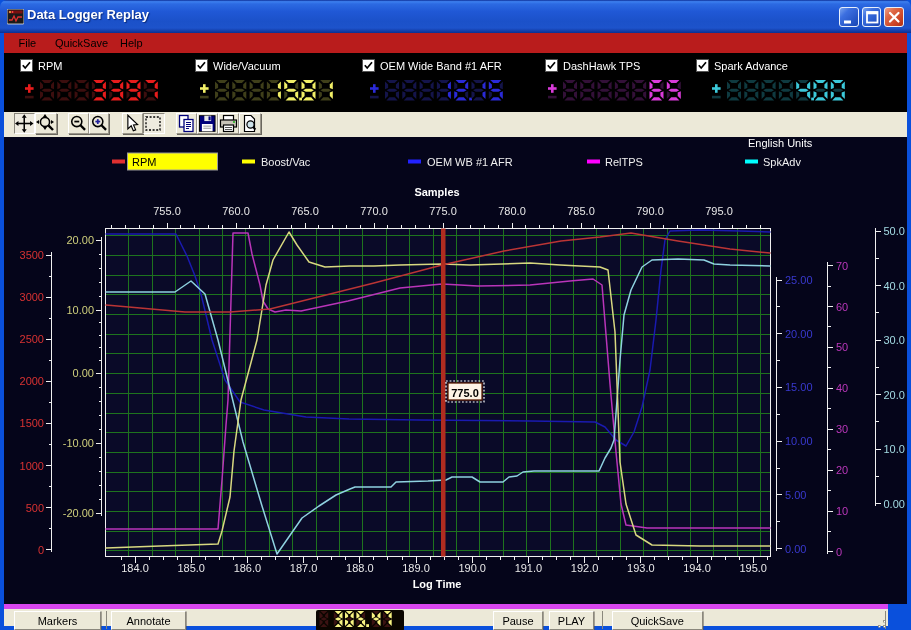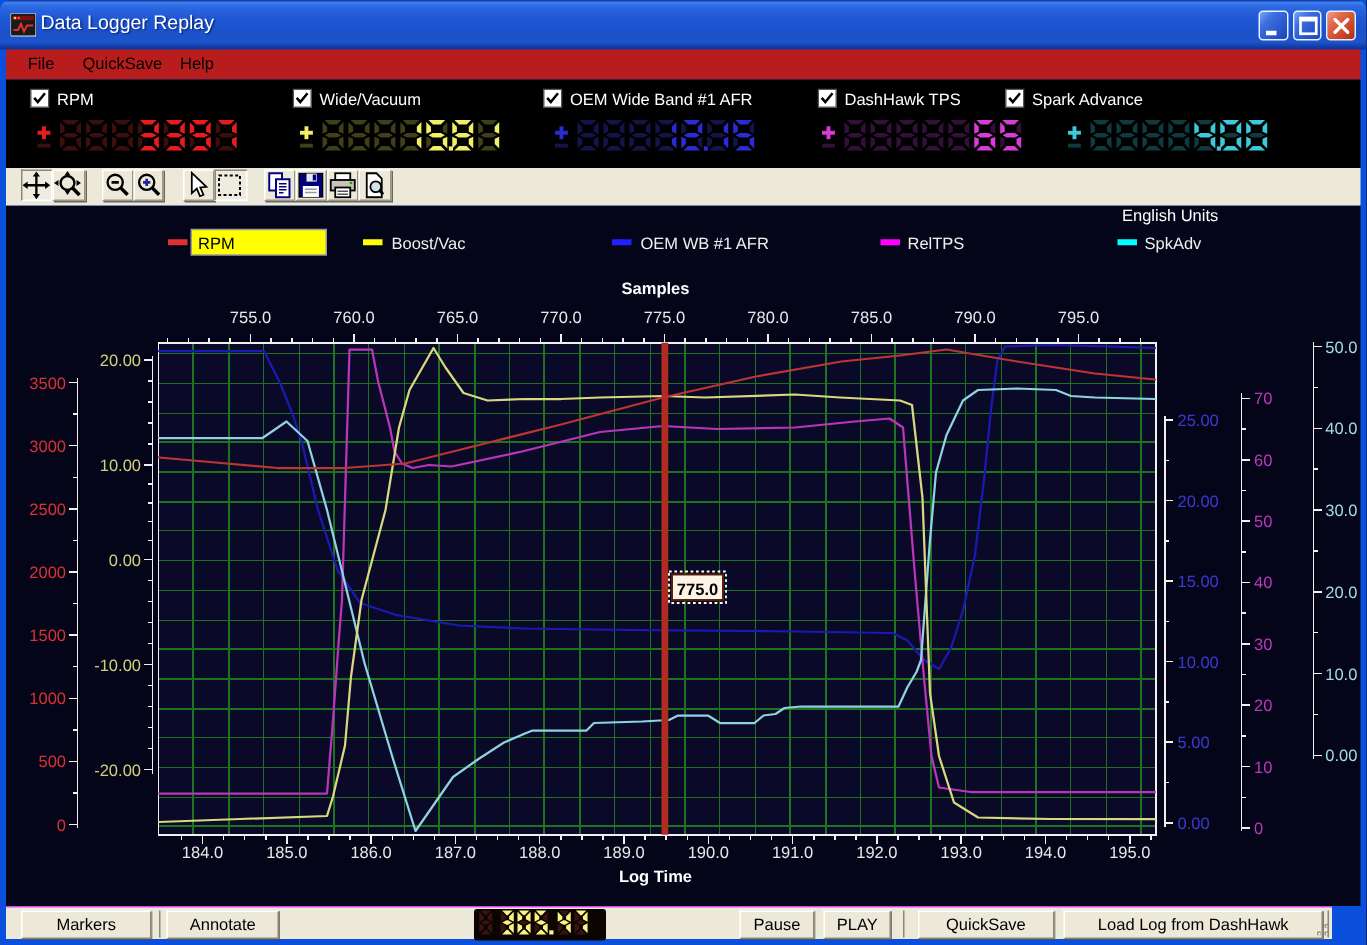--- a/index.html
+++ b/index.html
@@ -1,31 +1,31 @@
 <!DOCTYPE html>
 <html><head><meta charset="utf-8"><style>
 *{margin:0;padding:0;box-sizing:border-box}
 html,body{width:911px;height:630px;overflow:hidden}
 body{position:relative;background:#0a50dc;font-family:"Liberation Sans",sans-serif;font-size:11px}
 #title{position:absolute;left:0;top:0;width:911px;height:33px;border-radius:7px 7px 0 0;
  background:linear-gradient(180deg,#0c2d96 0%,#3d80f0 5%,#2c6ae2 12%,#2058d6 35%,#1b51c9 65%,#1d53cb 85%,#0c2f92 100%);}
-#title .txt{position:absolute;left:27px;top:7px;color:#fff;font-size:13px;font-weight:normal;text-shadow:1px 1px 1px #0a2a7a}
+#title .txt{position:absolute;left:27px;top:7px;color:#fff;font-size:13px;font-weight:bold;text-shadow:1px 1px 1px #0a2a7a}
 .wbtn{position:absolute;top:7px;width:19.5px;height:19.5px;border:1px solid #e8f0fc;border-radius:3px}
 #menubar{position:absolute;left:4px;top:33px;width:903px;height:20px;background:#b91c1c;color:#000}
 #menubar span{position:absolute;top:4px}
 #panel{position:absolute;left:4px;top:53px;width:903px;height:59px;background:#000}
 .cb{position:absolute;top:6px;color:#fff}
 .cb svg{vertical-align:-2px}
 .cb span{margin-left:5px}
 #toolbar{position:absolute;left:4px;top:112px;width:903px;height:25px;background:#ece9d8}
 .tbtn{position:absolute;top:0.5px;height:21.5px;background:#ece9d8;border:1px solid;border-color:#fff #9a968a #9a968a #fff;box-shadow:1px 1px 0 #6a675e;display:flex;align-items:center;justify-content:center}
 .tbtn.pressed{border-color:#8a877c #fff #fff #8a877c;box-shadow:none;background:#eeebdf}
 .pathbox{position:absolute;left:296px;top:2.5px;width:395px;height:19px;background:#e7e4d7;border:1px solid;border-color:#9a968a #fff #fff #9a968a;color:#6e6e64;padding:3px 0 0 4px;white-space:nowrap;overflow:hidden}
 #chartpanel{position:absolute;left:4px;top:137px;width:903px;height:467px;background:#05051a}
-#status{position:absolute;left:4px;top:604px;width:884px;height:21.5px;background:#ece9d8;border-top:1px solid #d946ef}
+#status{position:absolute;left:4px;top:604px;width:884px;height:21.5px;background:#ece9d8;border-top:5px solid #d946ef}
 .sbtn{position:absolute;top:1.5px;height:19px;background:#ece9d8;border:1px solid;border-color:#fff #8a877c #8a877c #fff;box-shadow:0.5px 0.5px 0 #5a574e;text-align:center;padding-top:3px;color:#000}
 .ledbox{position:absolute;left:312px;top:0.5px;width:88px;height:21px;background:#0a0500;border-radius:2px}
 .grip{position:absolute;right:1px;top:6px;width:14px;height:14px}
 #botline{position:absolute;left:880.5px;top:2px;width:1px;height:18px;background:#8a877c}
 </style></head><body>
 <div id="chartpanel"></div>
 <div id="title">
     <svg width="17" height="16" viewBox="0 0 17 16" style="position:absolute;left:7px;top:9px">
       <rect x="0" y="0" width="17" height="15" rx="1" fill="#1a1a1a" stroke="#e8e8e8" stroke-width="0.8"></rect>
       <rect x="1.5" y="1.5" width="14" height="3" fill="#7a1010"></rect>
@@ -63,21 +63,21 @@
         <path d="M2.8 6.2 L5.2 9 L10 3.2" fill="none" stroke="#000" stroke-width="1.7"></path>
       </svg><span>Wide/Vacuum</span></div>
     <div class="cb" style="left:358px"><svg width="13" height="13" viewBox="0 0 13 13">
         <rect x="0.5" y="0.5" width="12" height="12" fill="#fff" stroke="#555"></rect>
         <path d="M2.8 6.2 L5.2 9 L10 3.2" fill="none" stroke="#000" stroke-width="1.7"></path>
       </svg><span>OEM Wide Band #1 AFR</span></div>
     <div class="cb" style="left:541px"><svg width="13" height="13" viewBox="0 0 13 13">
         <rect x="0.5" y="0.5" width="12" height="12" fill="#fff" stroke="#555"></rect>
         <path d="M2.8 6.2 L5.2 9 L10 3.2" fill="none" stroke="#000" stroke-width="1.7"></path>
       </svg><span>DashHawk TPS</span></div>
-    <div class="cb" style="left:666px"><svg width="13" height="13" viewBox="0 0 13 13">
+    <div class="cb" style="left:692px"><svg width="13" height="13" viewBox="0 0 13 13">
         <rect x="0.5" y="0.5" width="12" height="12" fill="#fff" stroke="#555"></rect>
         <path d="M2.8 6.2 L5.2 9 L10 3.2" fill="none" stroke="#000" stroke-width="1.7"></path>
       </svg><span>Spark Advance</span></div>
     <svg width="903" height="59" viewBox="4 53 903 59" style="position:absolute;left:0;top:0">
       <rect x="25.0" y="87.2" width="8.6" height="2.6" fill="#e81c1c"></rect>
       <rect x="28.0" y="84.2" width="2.6" height="8.6" fill="#e81c1c"></rect>
       <rect x="25.0" y="95.8" width="8.6" height="2.6" fill="#3c0e0e"></rect>
       <polygon points="41.4,80.0 52.6,80.0 49.5,83.0 44.5,83.0" fill="#3c0e0e"></polygon>
       <polygon points="54.0,81.4 54.0,89.2 51.0,87.9 51.0,84.5" fill="#3c0e0e"></polygon>
       <polygon points="54.0,91.2 54.0,99.0 51.0,96.0 51.0,92.5" fill="#3c0e0e"></polygon>
@@ -754,21 +754,20 @@
     <rect x="448" y="383" width="34" height="17" fill="#fdf3e6" stroke="#5a1c06" stroke-width="1.3"></rect>
     <text x="465.0" y="396.5" fill="#000000" font-size="11px" font-weight="bold" text-anchor="middle" font-family="Liberation Sans, sans-serif">775.0</text>
   </svg>
 <div id="status">
     <div class="sbtn" style="left:10.0px;width:87.0px">Markers</div>
     <div class="sbtn" style="left:107.0px;width:75.0px">Annotate</div>
     <div class="ledbox"></div>
     <div class="sbtn" style="left:489.0px;width:50.0px">Pause</div>
     <div class="sbtn" style="left:545.0px;width:45.0px">PLAY</div>
     <div class="sbtn" style="left:607.5px;width:91.5px">QuickSave</div>
-    <div class="sbtn" style="left:705.0px;width:173.0px">Load Log from DashHawk</div>
     <div style="position:absolute;left:101.5px;top:2px;width:1px;height:18px;background:#8a877c"></div>
     <div style="position:absolute;left:597.5px;top:2px;width:1px;height:18px;background:#8a877c"></div>
     <div class="grip"><svg width="14" height="14" viewBox="0 0 14 14">
         <g fill="#9a968a">
           <rect x="10" y="10" width="2.5" height="2.5"></rect>
           <rect x="10" y="5" width="2.5" height="2.5"></rect>
           <rect x="5" y="10" width="2.5" height="2.5"></rect>
         </g>
         <g fill="#fff">
           <rect x="11" y="11" width="1.2" height="1.2"></rect>

